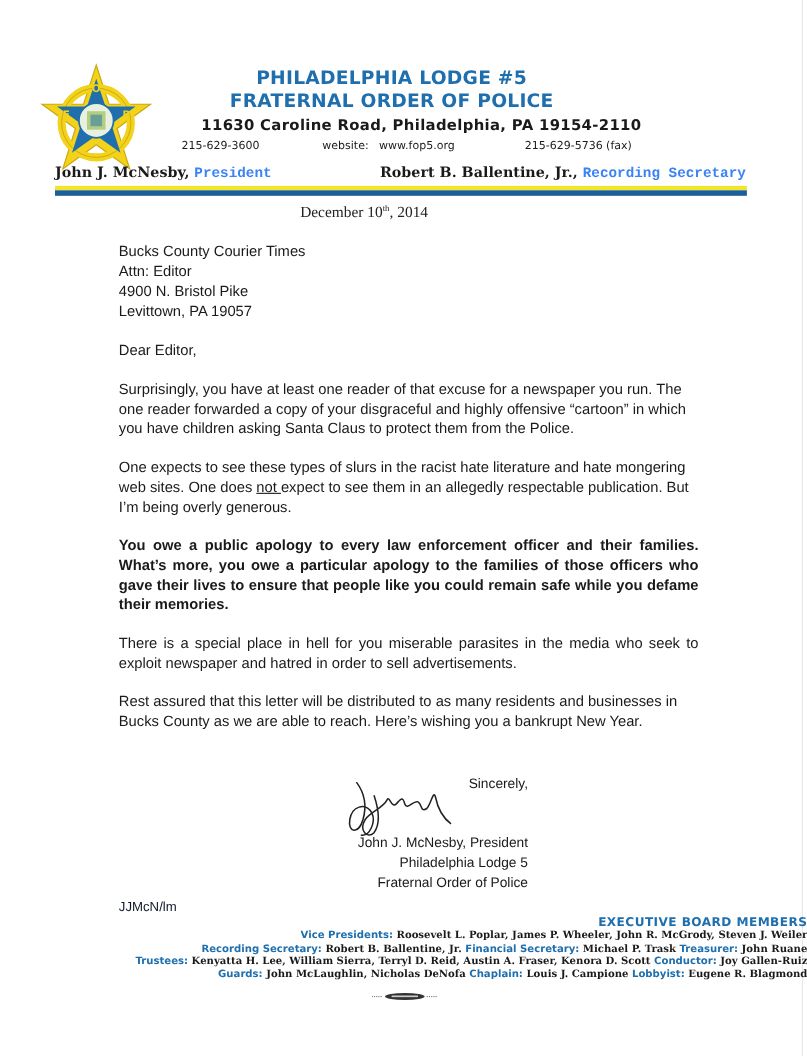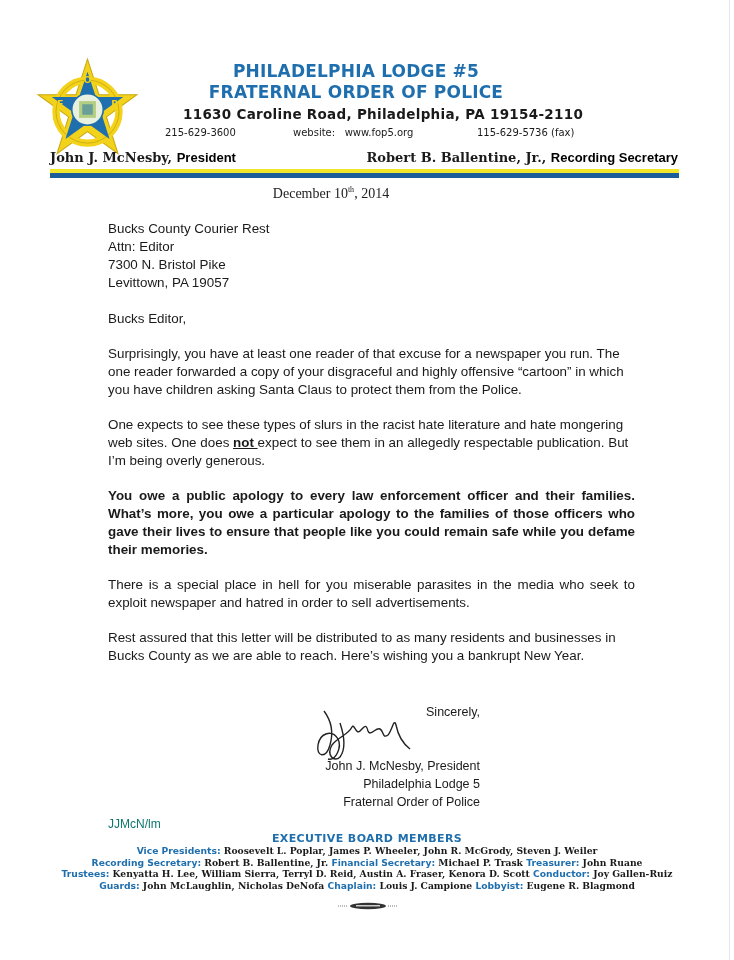--- a/index.html
+++ b/index.html
@@ -13,46 +13,46 @@
     .lh-title.l2 { top: 82px; font-size: 17px; }
     .lh-addr { position: absolute; left: 183px; top: 106px; font-size: 13.5px; font-weight: bold; color: #1a1a1a; white-space: nowrap; letter-spacing: 0.3px; }
     .lh-contacts { position: absolute; top: 127px; font-size: 10px; font-weight: normal; color: #1a1a1a; white-space: nowrap; }
     .lh-phone { left: 165px; }
     .lh-web { left: 293px; }
     .lh-fax { left: 477px; }
 
     .officers { position: absolute; top: 150px; font-size: 13px; font-weight: bold; font-family: "DejaVu Serif", serif; white-space: nowrap; }
     .officers.left { left: 50px; }
     .officers.right { right: 56px; }
-    .officers .role { color: #000000; font-family: Liberation Sans, sans-serif; }
+    .officers .role { color: #3b82f6; font-family: Liberation Mono, monospace; }
     .officers .name { color: #1a1a1a; }
     .rule-yellow { position: absolute; left: 50px; top: 169px; width: 629px; height: 4px; background: #f2e62a; }
     .rule-blue { position: absolute; left: 50px; top: 173px; width: 629px; height: 5px; background: #1b5e9a; }
 
     .date { position: absolute; left: 0; width: 662px; top: 185px; text-align: center; font-family: "Liberation Serif", serif; font-size: 14px; color: #222; }
     .date sup { font-size: 8px; }
 
     .body-text { position: absolute; left: 108px; width: 527px; font-family: "Liberation Sans", sans-serif; font-size: 13.4px; line-height: 18px; color: #1a1a1a; }
     .addr-block { top: 220px; }
     .addr-block div { height: 18px; }
     .salutation { top: 310px; }
     .p1 { top: 345px; }
     .p2 { top: 416px; }
     .p3 { top: 487px; font-weight: bold; text-align: justify; }
     .p4 { top: 576px; text-align: justify; }
     .p5 { top: 629px; }
-    .body-text u { font-weight: bold; }
+    .body-text u { font-weight: normal; }
 
     .closing { position: absolute; left: 280px; width: 200px; top: 703px; text-align: right; font-family: "Liberation Sans", sans-serif; font-size: 12.5px; line-height: 18px; color: #1a1a1a; }
     .closing .sincerely { padding-left: 42px; }
     .signature { position: absolute; left: 310px; top: 705px; width: 120px; height: 60px; }
 
-    .initials { position: absolute; left: 108px; top: 817px; font-family: "Liberation Sans", sans-serif; font-size: 12px; color: #0f766e; }
+    .initials { position: absolute; left: 108px; top: 817px; font-family: "Liberation Sans", sans-serif; font-size: 12px; color: #0f172a; }
 
-    .board { position: absolute; left: 0; width: 734px; top: 832px; text-align: center; font-family: "DejaVu Serif", serif; font-size: 9.2px; line-height: 11.5px; font-weight: bold; color: #1a1a1a; }
+    .board { position: absolute; left: 0; width: 734px; top: 832px; text-align: right; font-family: "DejaVu Serif", serif; font-size: 9.2px; line-height: 11.5px; font-weight: bold; color: #1a1a1a; }
     .board .board-title { font-family: "DejaVu Sans", sans-serif; color: #1f6fae; font-size: 11px; letter-spacing: 0.4px; line-height: 13px; }
     .board .lbl { color: #1f6fae; font-family: "DejaVu Sans", sans-serif; }
     .union-bug { position: absolute; left: 338px; top: 902px; width: 60px; height: 8px; }
   </style>
 </head>
 <body>
 
 <div class="page-edge"></div>
 
 <div class="letterhead">
@@ -70,44 +70,44 @@
   </svg>
 
   <div class="lh-title l1">PHILADELPHIA LODGE #5</div>
   <div class="lh-title l2">FRATERNAL ORDER OF POLICE</div>
   <div class="lh-addr">11630 Caroline Road, Philadelphia, PA 19154-2110</div>
   <div class="lh-contacts lh-phone">215-629-3600</div>
   <div class="lh-contacts lh-web">
     <span>website:</span>&nbsp;&nbsp;
     <span>www.fop5.org</span>
   </div>
-  <div class="lh-contacts lh-fax">115-629-5736 (fax)</div>
+  <div class="lh-contacts lh-fax">215-629-5736 (fax)</div>
 
   <div class="officers left">
     <span class="name">John J. McNesby,</span>
     <span class="role">President</span>
   </div>
   <div class="officers right">
     <span class="name">Robert B. Ballentine, Jr.,</span>
     <span class="role">Recording Secretary</span>
   </div>
   <div class="rule-yellow"></div>
   <div class="rule-blue"></div>
 </div>
 
 <div class="date"><span>December 10</span><sup>th</sup><span>, 2014</span></div>
 
 <div class="body-text addr-block">
-  <div>Bucks County Courier Rest</div>
+  <div>Bucks County Courier Times</div>
   <div>Attn: Editor</div>
-  <div>7300 N. Bristol Pike</div>
+  <div>4900 N. Bristol Pike</div>
   <div>Levittown, PA  19057</div>
 </div>
 
-<div class="body-text salutation">Bucks Editor,</div>
+<div class="body-text salutation">Dear Editor,</div>
 
 <div class="body-text p1">Surprisingly, you have at least one reader of that excuse for a newspaper you run.  The one reader forwarded a copy of your disgraceful and highly offensive “cartoon” in which you have children asking Santa Claus to protect them from the Police.</div>
 <div class="body-text p2"><span>One expects to see these types of slurs in the racist hate literature and hate mongering web sites.  One does </span><u>not </u><span>expect to see them in an allegedly respectable publication.  But I’m being overly generous.</span></div>
 <div class="body-text p3">You owe a public apology to every law enforcement officer and their families.  What’s more, you owe a particular apology to the families of those officers who gave their lives to ensure that people like you could remain safe while you defame their memories.</div>
 <div class="body-text p4">There is a special place in hell for you miserable parasites in the media who seek to exploit newspaper and hatred in order to sell advertisements.</div>
 <div class="body-text p5">Rest assured that this letter will be distributed to as many residents and businesses in Bucks County as we are able to reach.  Here’s wishing you a bankrupt New Year.</div>
 
 <svg class="signature" viewBox="0 0 120 60">
   <path d="M14,6 C20,14 24,26 20,40 C16,54 6,52 8,40 C10,28 22,24 28,34 C32,42 26,56 18,54" fill="none" stroke="#222" stroke-width="1.4"></path>
   <path d="M30,18 C34,30 36,44 30,52 C24,58 16,50 22,40 C28,32 38,30 42,22 C44,18 46,30 50,26 C54,22 56,18 58,26 C60,32 66,22 70,24 C74,26 72,34 78,30 C82,26 84,12 86,20 C88,30 92,38 100,44" fill="none" stroke="#222" stroke-width="1.4"></path>

